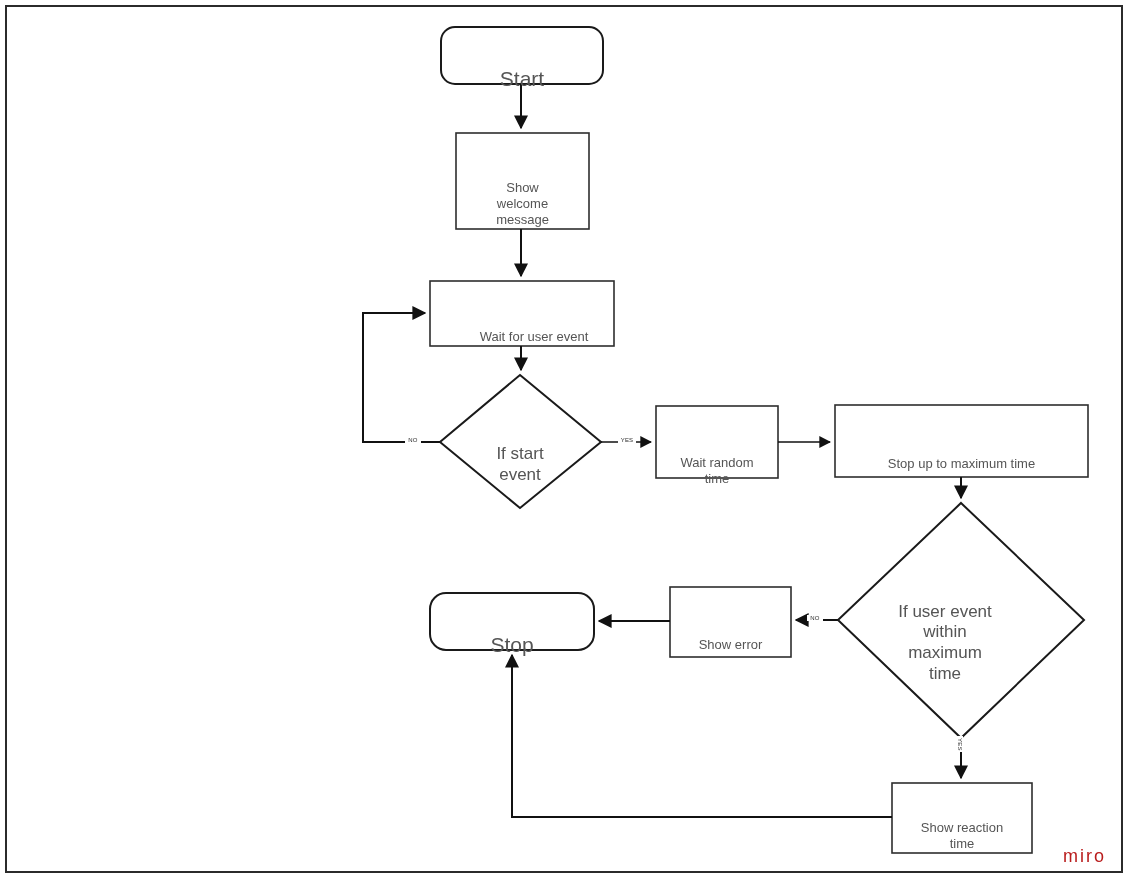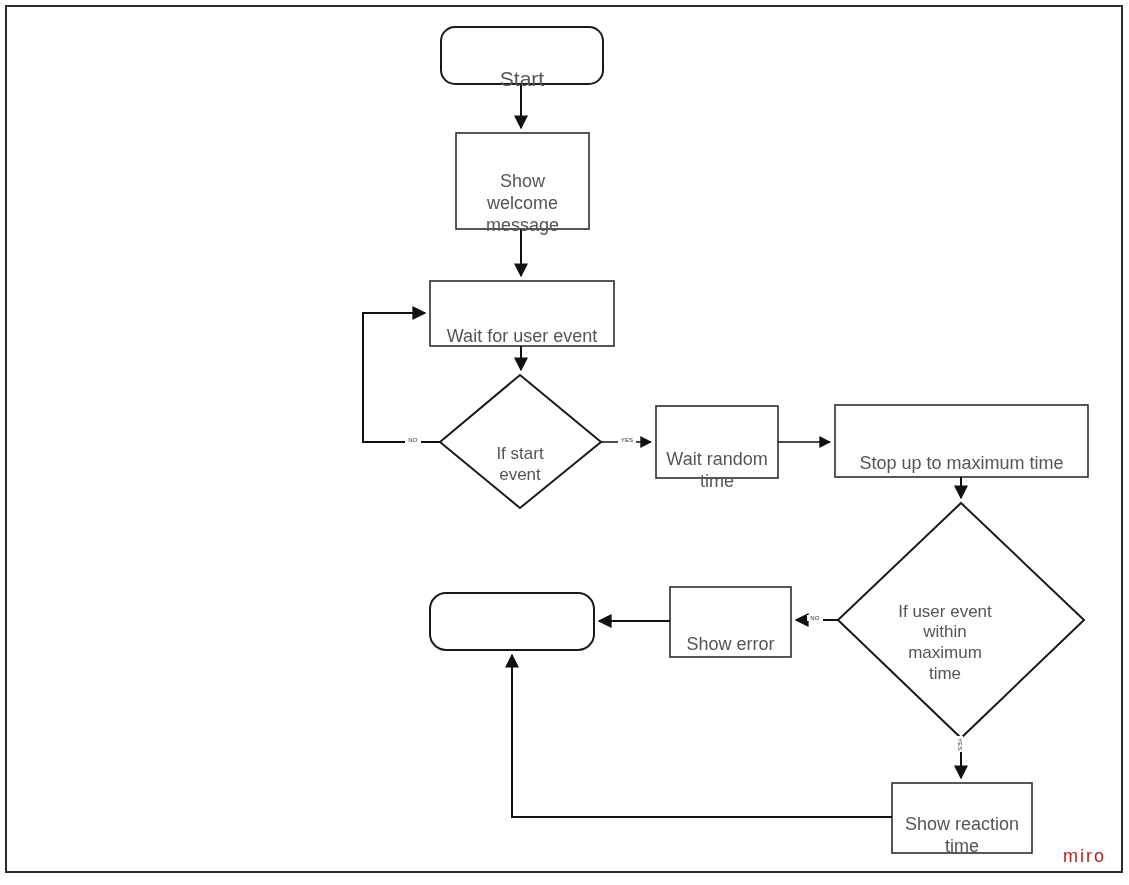--- a/index.html
+++ b/index.html
@@ -67,21 +67,21 @@
     color: #555555;
     line-height: 1.22;
     pointer-events: none;
     white-space: pre-line;
     margin-top: 23px;
   }
   .label-terminator {
     font-size: 21px;
   }
   .label-process {
-    font-size: 18px;
+    font-size: 13px;
     border-radius: 14px;
   }
   .label-decision {
     font-size: 17px;
   }
   .edge-label {
     position: absolute;
     color: #2a2a2a;
     font-size: 6px;
     letter-spacing: 0.2px;
@@ -161,37 +161,38 @@
 
     <path class="connector" d="M 892 817 L 512 817 L 512 655" marker-end="url(#arrow)"></path>
   </svg>
 
   <div class="node-label label-terminator" style="left:441px; top:27px; width:162px; height:57px;">Start</div>
 
   <div class="node-label label-process" style="left:456px; top:133px; width:133px; height:96px;">Show
 welcome
 message</div>
 
-  <div class="node-label label-process" style="left:430px; top:281px; width:184px; height:65px;">Wait for user event</div>
+  <div class="node-label label-process" style="left:442px; top:281px; width:184px; height:65px;">Wait for user event</div>
 
   <div class="node-label label-decision" style="left:460px; top:405px; width:120px; height:74px;">If start
 event</div>
 
   <div class="node-label label-process" style="left:656px; top:406px; width:122px; height:84px;">Wait random
 time</div>
 
   <div class="node-label label-process" style="left:835px; top:405px; width:253px; height:72px;">Stop up to maximum time</div>
 
   <div class="node-label label-decision" style="left:860px; top:565px; width:170px; height:110px;">If user event
 within
 maximum
 time</div>
 
   <div class="node-label label-process" style="left:670px; top:587px; width:121px; height:70px;">Show error</div>
 
+  <div class="node-label label-terminator" style="left:430px; top:593px; width:164px; height:57px;">Stop</div>
 
   <div class="node-label label-process" style="left:892px; top:783px; width:140px; height:60px;">Show reaction
 time</div>
 
   <div class="edge-label" style="left:405px; top:437px; width:16px;">NO</div>
 
   <div class="edge-label" style="left:618px; top:437px; width:18px;">YES</div>
 
   <div class="edge-label" style="left:807px; top:615px; width:16px;">NO</div>
 

